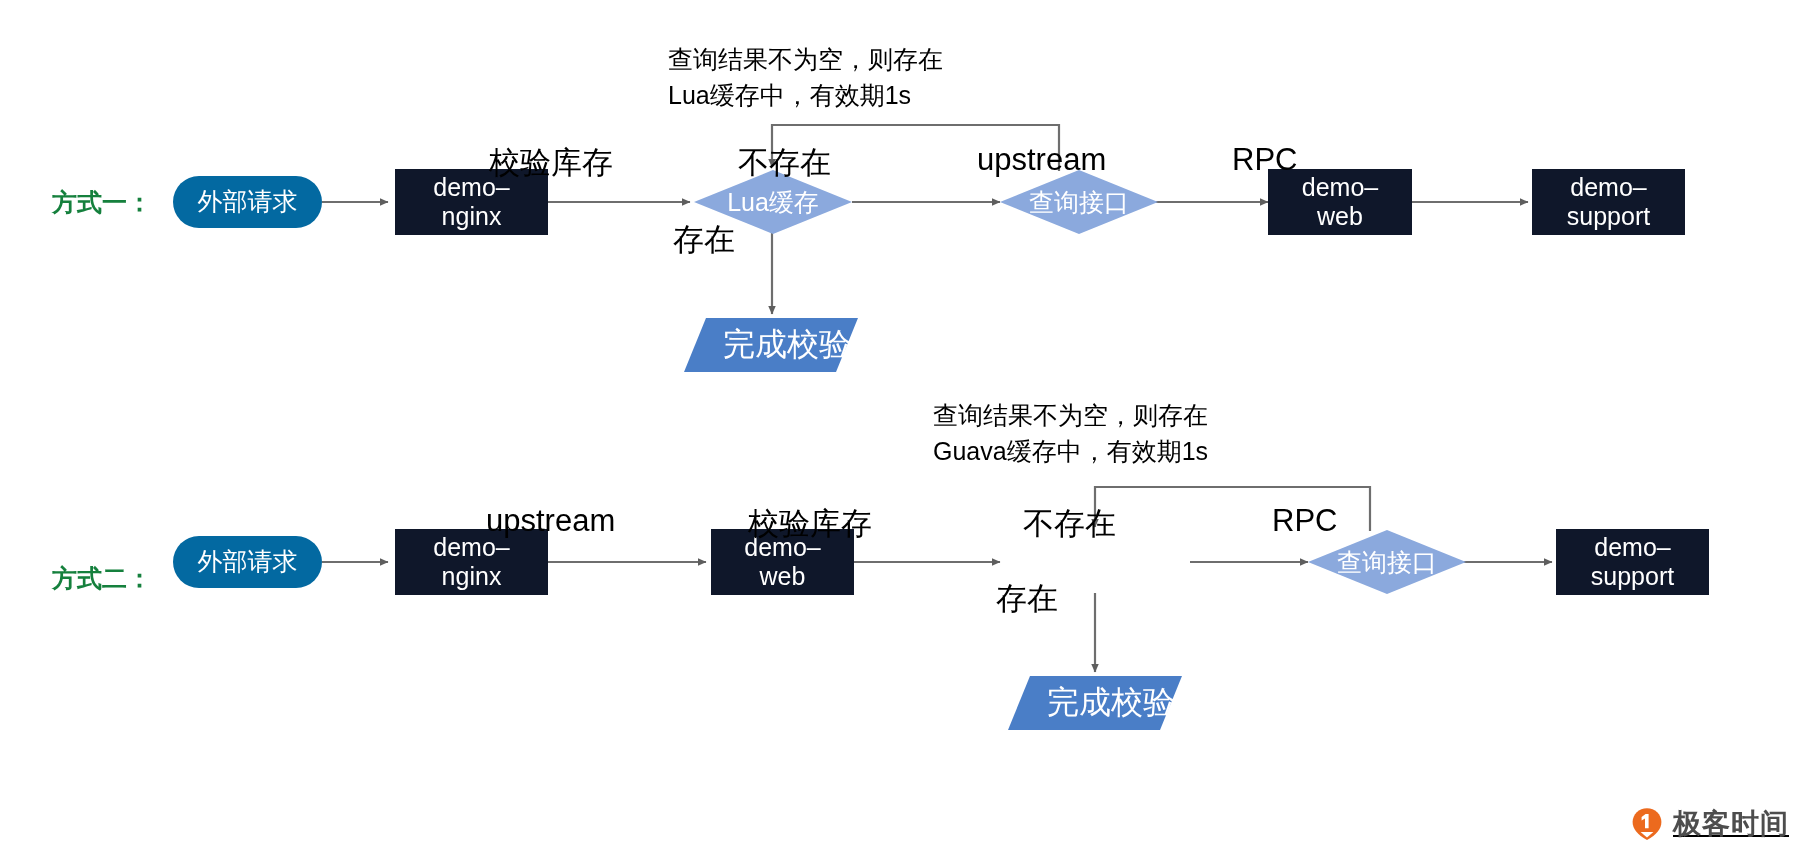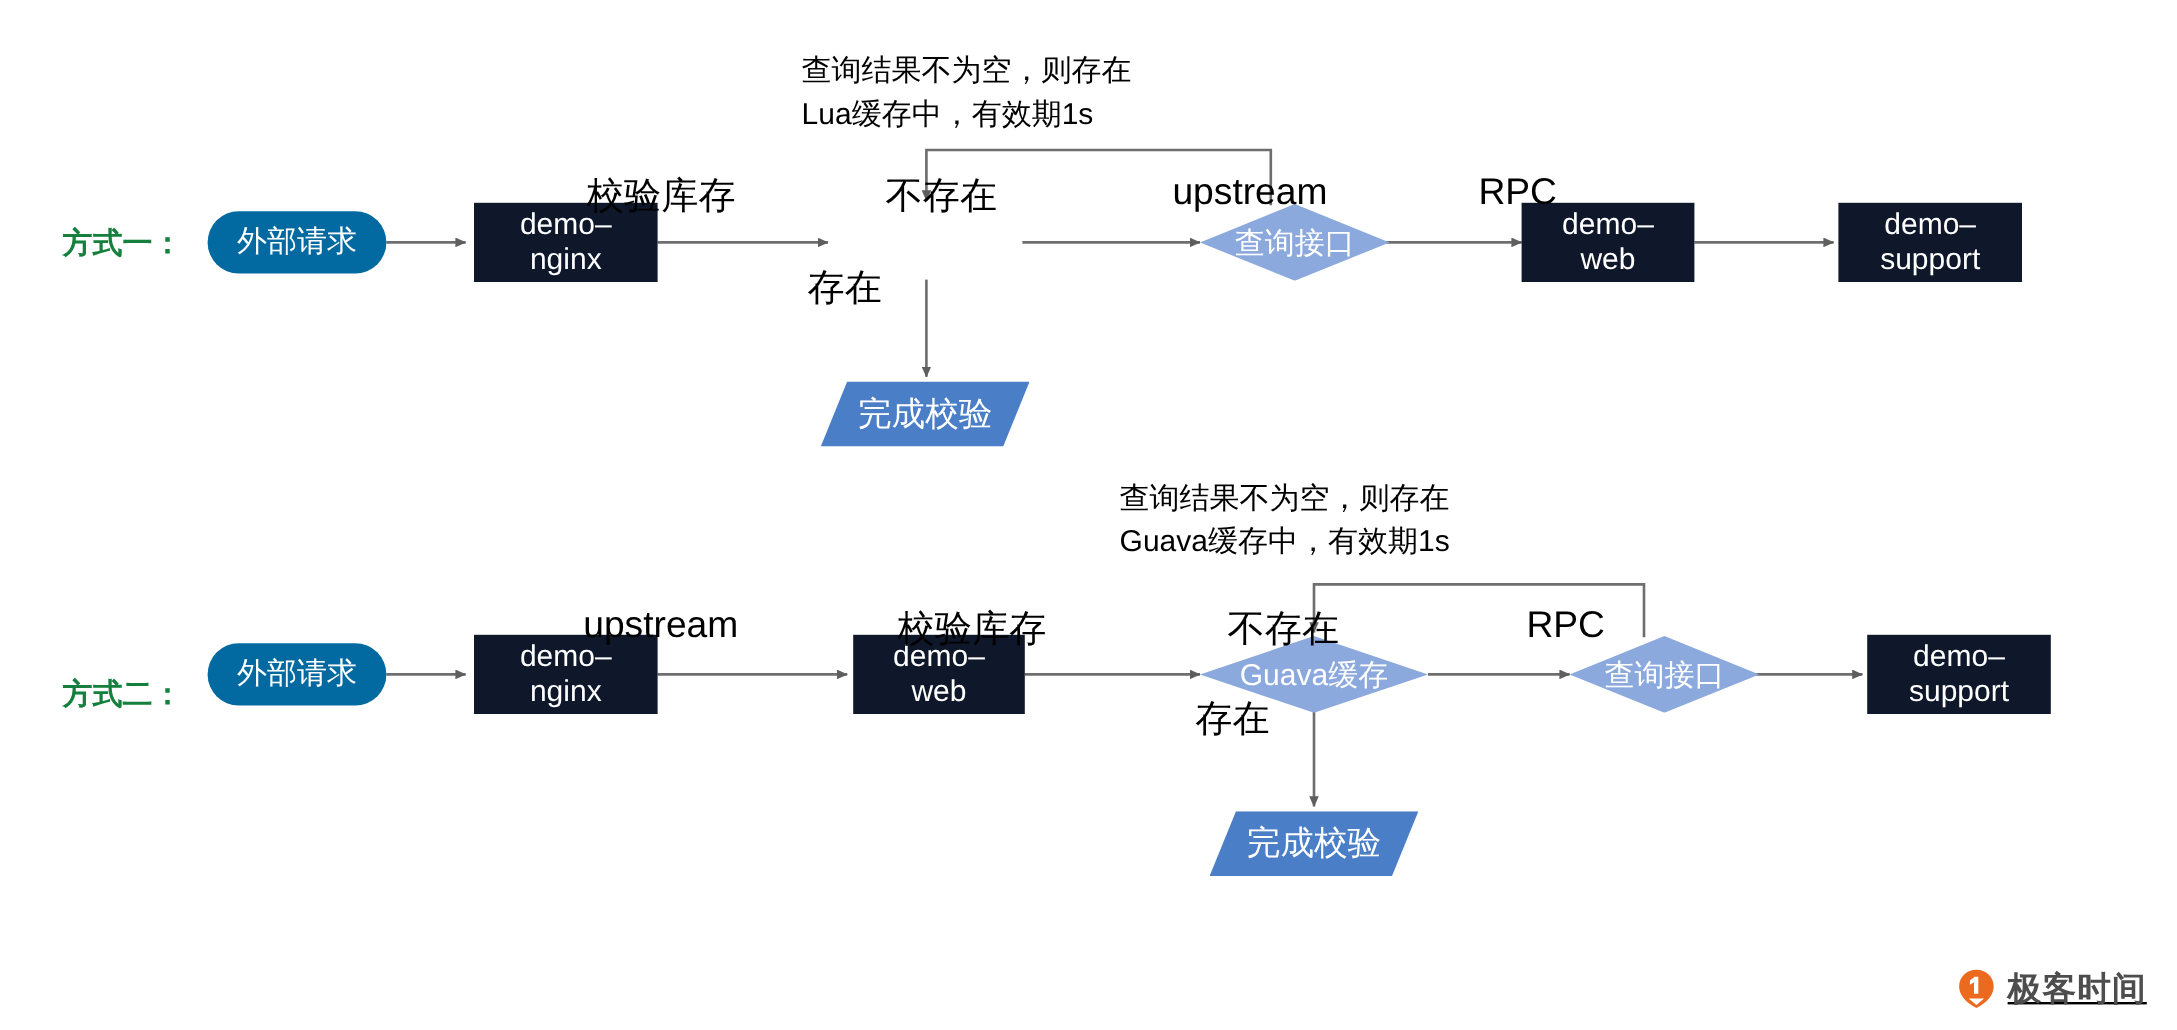--- a/index.html
+++ b/index.html
@@ -78,28 +78,28 @@
   }
   .node-para-wrap svg {
     position: absolute;
     left: 0; top: 0;
     width: 100%;
     height: 100%;
     display: block;
   }
   .node-para-label {
     position: absolute;
-    left: 0; top: 0;
+    left: 16px; top: 0;
     width: 100%;
     height: 100%;
     display: flex;
     align-items: center;
     justify-content: center;
     color: #ffffff;
-    font-size: 28px;
+    font-size: 32px;
     white-space: nowrap;
   }
 
   
   .row-label {
     position: absolute;
     color: #15803d;
     font-weight: bold;
     font-size: 25px;
     white-space: nowrap;
@@ -185,20 +185,26 @@
   <div class="row-label" style="left:52px; top:186px;">方式一：</div>
 
   <div class="note" style="left:668px; top:42px;">查询结果不为空，则存在
 Lua缓存中，有效期1s</div>
 
   <div class="node node-pill" style="left:173px; top:176px; width:149px; height:52px;">外部请求</div>
 
   <div class="node node-rect" style="left:395px; top:169px; width:153px; height:66px; white-space:pre;">demo–
 nginx</div>
 
+  <div class="node-diamond-wrap" style="left:694px; top:170px; width:158px; height:64px;">
+    <svg viewBox="0 0 158 64" preserveAspectRatio="none">
+      <polygon points="79,0 158,32 79,64 0,32" fill="#8ba9dd"></polygon>
+    </svg>
+    <div class="node-diamond-label">Lua缓存</div>
+  </div>
 
   <div class="node-diamond-wrap" style="left:1000px; top:170px; width:158px; height:64px;">
     <svg viewBox="0 0 158 64" preserveAspectRatio="none">
       <polygon points="79,0 158,32 79,64 0,32" fill="#8ba9dd"></polygon>
     </svg>
     <div class="node-diamond-label">查询接口</div>
   </div>
 
   <div class="node node-rect" style="left:1268px; top:169px; width:144px; height:66px; white-space:pre;">demo–
 web</div>
@@ -225,26 +231,20 @@
 Guava缓存中，有效期1s</div>
 
   <div class="node node-pill" style="left:173px; top:536px; width:149px; height:52px;">外部请求</div>
 
   <div class="node node-rect" style="left:395px; top:529px; width:153px; height:66px; white-space:pre;">demo–
 nginx</div>
 
   <div class="node node-rect" style="left:711px; top:529px; width:143px; height:66px; white-space:pre;">demo–
 web</div>
 
-  <div class="node-diamond-wrap" style="left:1000px; top:530px; width:190px; height:64px;">
-    <svg viewBox="0 0 190 64" preserveAspectRatio="none">
-      <polygon points="95,0 190,32 95,64 0,32" fill="#8ba9dd"></polygon>
-    </svg>
-    <div class="node-diamond-label">Guava缓存</div>
-  </div>
 
   <div class="node-diamond-wrap" style="left:1308px; top:530px; width:158px; height:64px;">
     <svg viewBox="0 0 158 64" preserveAspectRatio="none">
       <polygon points="79,0 158,32 79,64 0,32" fill="#8ba9dd"></polygon>
     </svg>
     <div class="node-diamond-label">查询接口</div>
   </div>
 
   <div class="node node-rect" style="left:1556px; top:529px; width:153px; height:66px; white-space:pre;">demo–
 support</div>

